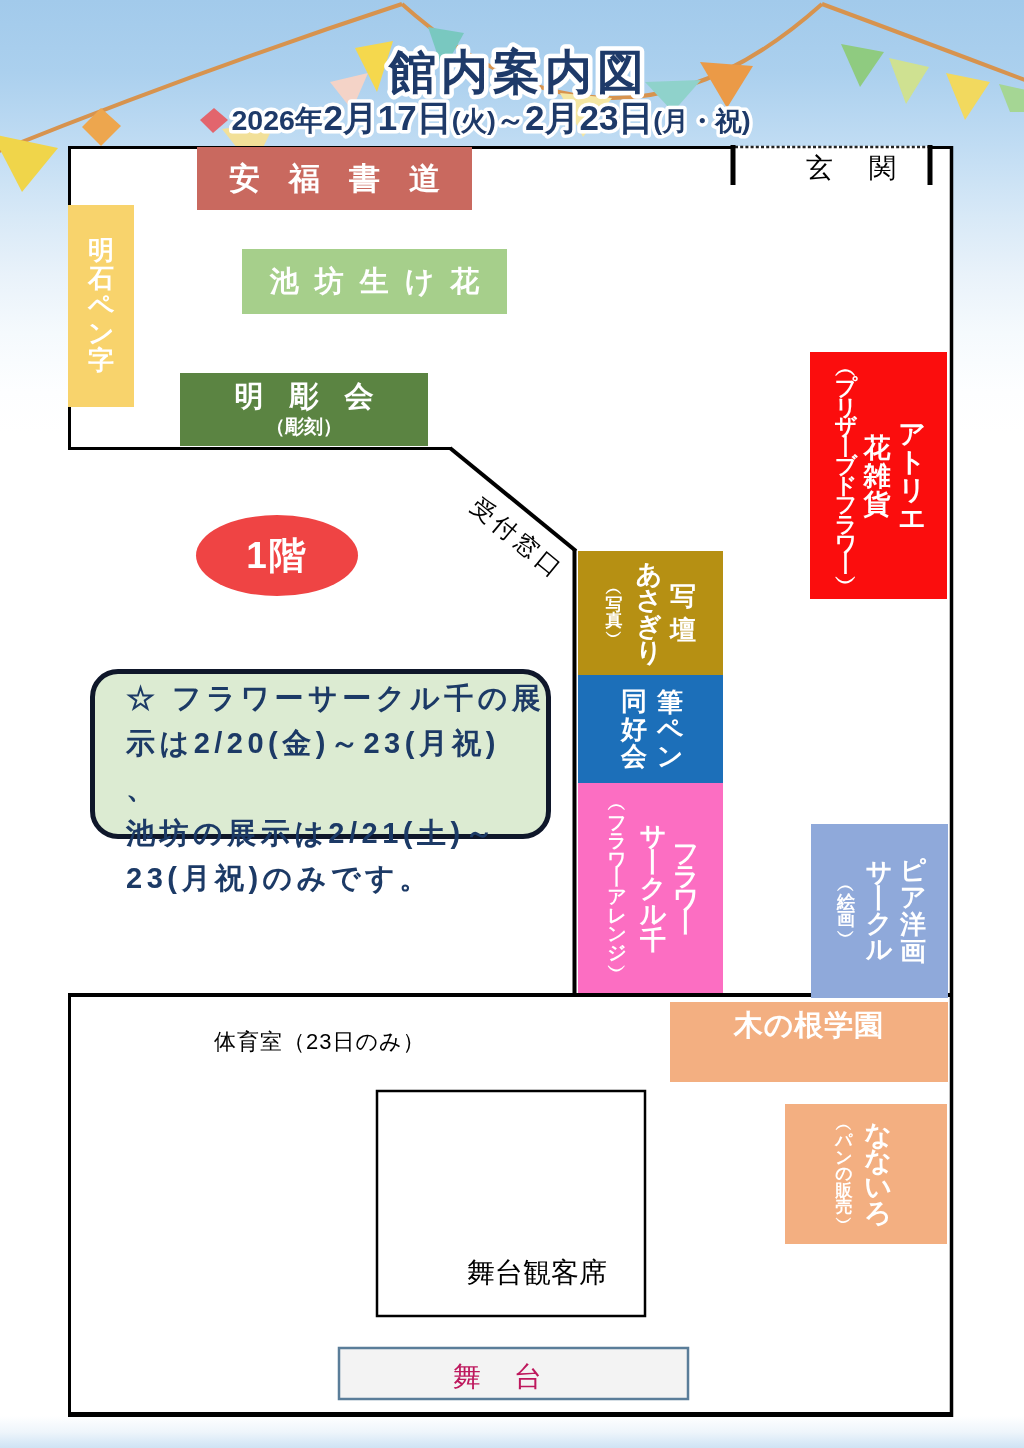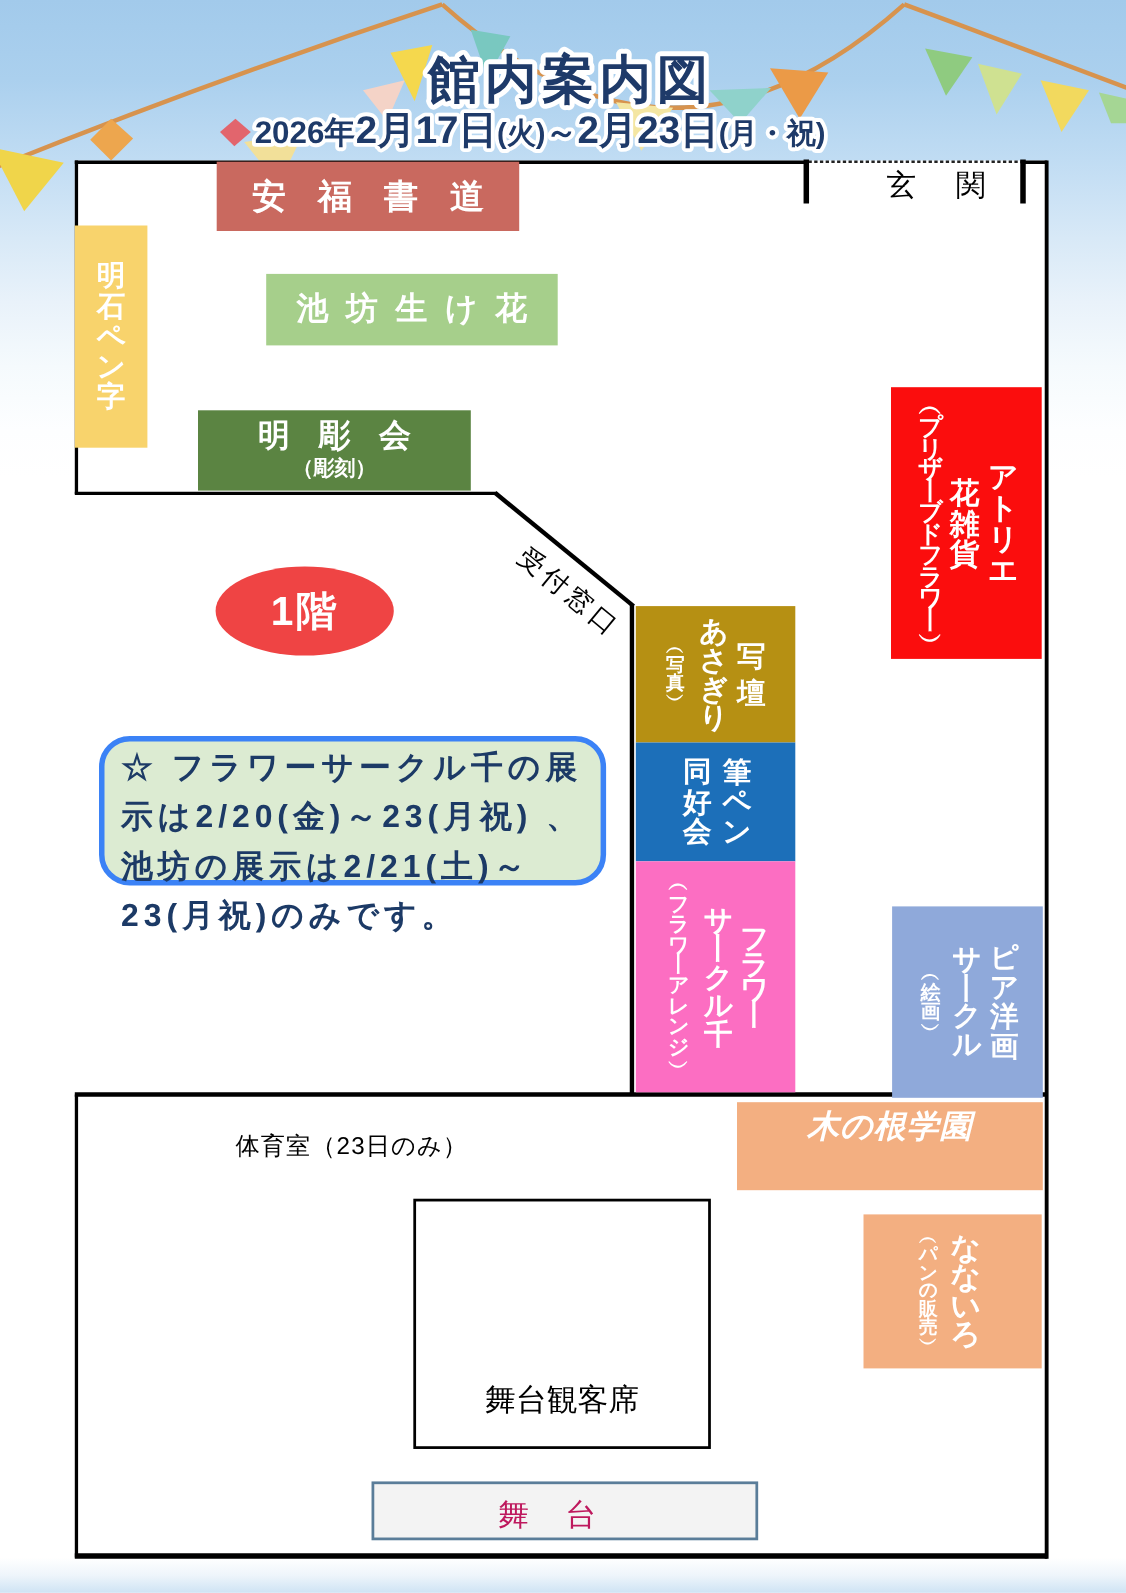--- a/index.html
+++ b/index.html
@@ -127,30 +127,30 @@
   <div class="vc" style="left:58px;font-size:26px;line-height:26px;">サ<br>丨<br>ク<br>ル<br>千</div>
   <div class="vc" style="left:22px;font-size:19px;line-height:18.6px;">︵<br>フ<br>ラ<br>ワ<br>丨<br>ア<br>レ<br>ン<br>ジ<br>︶</div>
 </div>
 
 <div class="abs" style="left:811px;top:824px;width:137px;height:174px;background:#8fa9da;">
   <div class="vc" style="left:85px;font-size:26px;line-height:27px;">ピ<br>ア<br>洋<br>画</div>
   <div class="vc" style="left:51px;font-size:26px;line-height:25.5px;">サ<br>丨<br>ク<br>ル</div>
   <div class="vc" style="left:18px;font-size:18px;line-height:17px;">︵<br>絵<br>画<br>︶</div>
 </div>
 
-<div class="abs wt" style="left:670px;top:1002px;width:278px;height:80px;background:#f3af81;text-align:center;box-sizing:border-box;font-style:italic;">
+<div class="abs wt" style="left:670px;top:1002px;width:278px;height:80px;background:#f3af81;text-align:center;box-sizing:border-box;">
     <div style="font-size:29px;line-height:38px;margin-top:4px;letter-spacing:1px;">木の根学園</div>
   </div>
 
 <div class="abs" style="left:785px;top:1104px;width:162px;height:140px;background:#f3af81;">
   <div class="vc" style="left:76px;font-size:27px;line-height:26px;">な<br>な<br>い<br>ろ</div>
   <div class="vc" style="left:42px;font-size:17px;line-height:16.4px;">︵<br>パ<br>ン<br>の<br>販<br>売<br>︶</div>
 </div>
 
 <div class="abs" style="left:736px;top:150px;width:196px;font-size:27px;color:#000;text-align:right;letter-spacing:36px;text-indent:36px;font-family:Liberation Serif, serif;">玄関</div>
 
 <div class="abs" style="left:214px;top:1027px;font-size:22px;color:#000;letter-spacing:1px;">体育室（23日のみ）</div>
 
-<div class="abs" style="left:377px;top:1254px;width:268px;font-size:28px;color:#000;text-align:center;">舞台観客席</div>
+<div class="abs" style="left:377px;top:1254px;width:268px;font-size:28px;color:#000;text-align:center;padding-left:26px;">舞台観客席</div>
 
 <div class="abs" style="left:339px;top:1358px;width:317px;font-size:28px;color:#be185d;text-align:center;letter-spacing:33px;text-indent:33px;">舞台</div>
 
-<div class="abs" style="left:90px;top:669px;width:461px;height:136px;background:#dcebd2;border:5px solid #3b82f6;border-radius:28px;box-sizing:border-box;color:#1c3a66;font-weight:bold;font-size:29px;line-height:45px;padding:2px 0 0 15px;letter-spacing:4.5px;">☆ フラワーサークル千の展<br>示は2/20(金)～23(月祝) 、<br>池坊の展示は2/21(土)～<br>23(月祝)のみです。</div>
+<div class="abs" style="left:90px;top:669px;width:461px;height:170px;background:#dcebd2;border:5px solid #0f172a;border-radius:28px;box-sizing:border-box;color:#1c3a66;font-weight:bold;font-size:29px;line-height:45px;padding:2px 0 0 31px;letter-spacing:4.5px;">☆ フラワーサークル千の展<br>示は2/20(金)～23(月祝) 、<br>池坊の展示は2/21(土)～<br>23(月祝)のみです。</div>
 
 </body></html>

